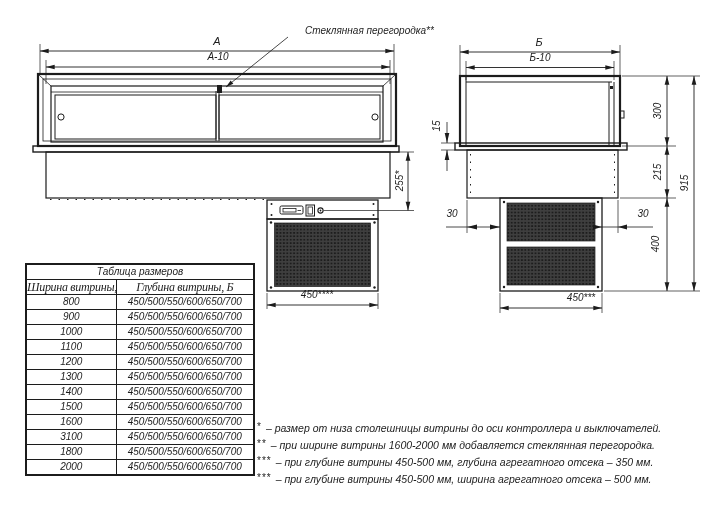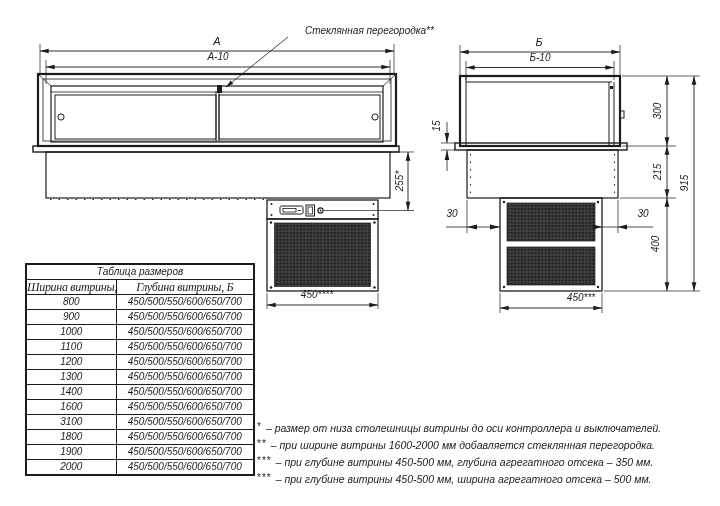--- a/index.html
+++ b/index.html
@@ -207,40 +207,40 @@
         <tr>
           <td>1300</td>
           <td>450/500/550/600/650/700</td>
         </tr>
 
         <tr>
           <td>1400</td>
           <td>450/500/550/600/650/700</td>
         </tr>
 
+        <tr>
+          <td>1500</td>
+          <td>450/500/550/600/650/700</td>
+        </tr>
 
         <tr>
           <td>1600</td>
           <td>450/500/550/600/650/700</td>
         </tr>
 
         <tr>
           <td>3100</td>
           <td>450/500/550/600/650/700</td>
         </tr>
 
         <tr>
           <td>1800</td>
           <td>450/500/550/600/650/700</td>
         </tr>
 
-        <tr>
-          <td>1900</td>
-          <td>450/500/550/600/650/700</td>
-        </tr>
 
         <tr>
           <td>2000</td>
           <td>450/500/550/600/650/700</td>
         </tr>
       </tbody>
   </table>
 
   <div class="notes">
     <div class="note"><span class="mk">*</span><span>– размер от низа столешницы витрины до оси контроллера и выключателей.</span></div>

